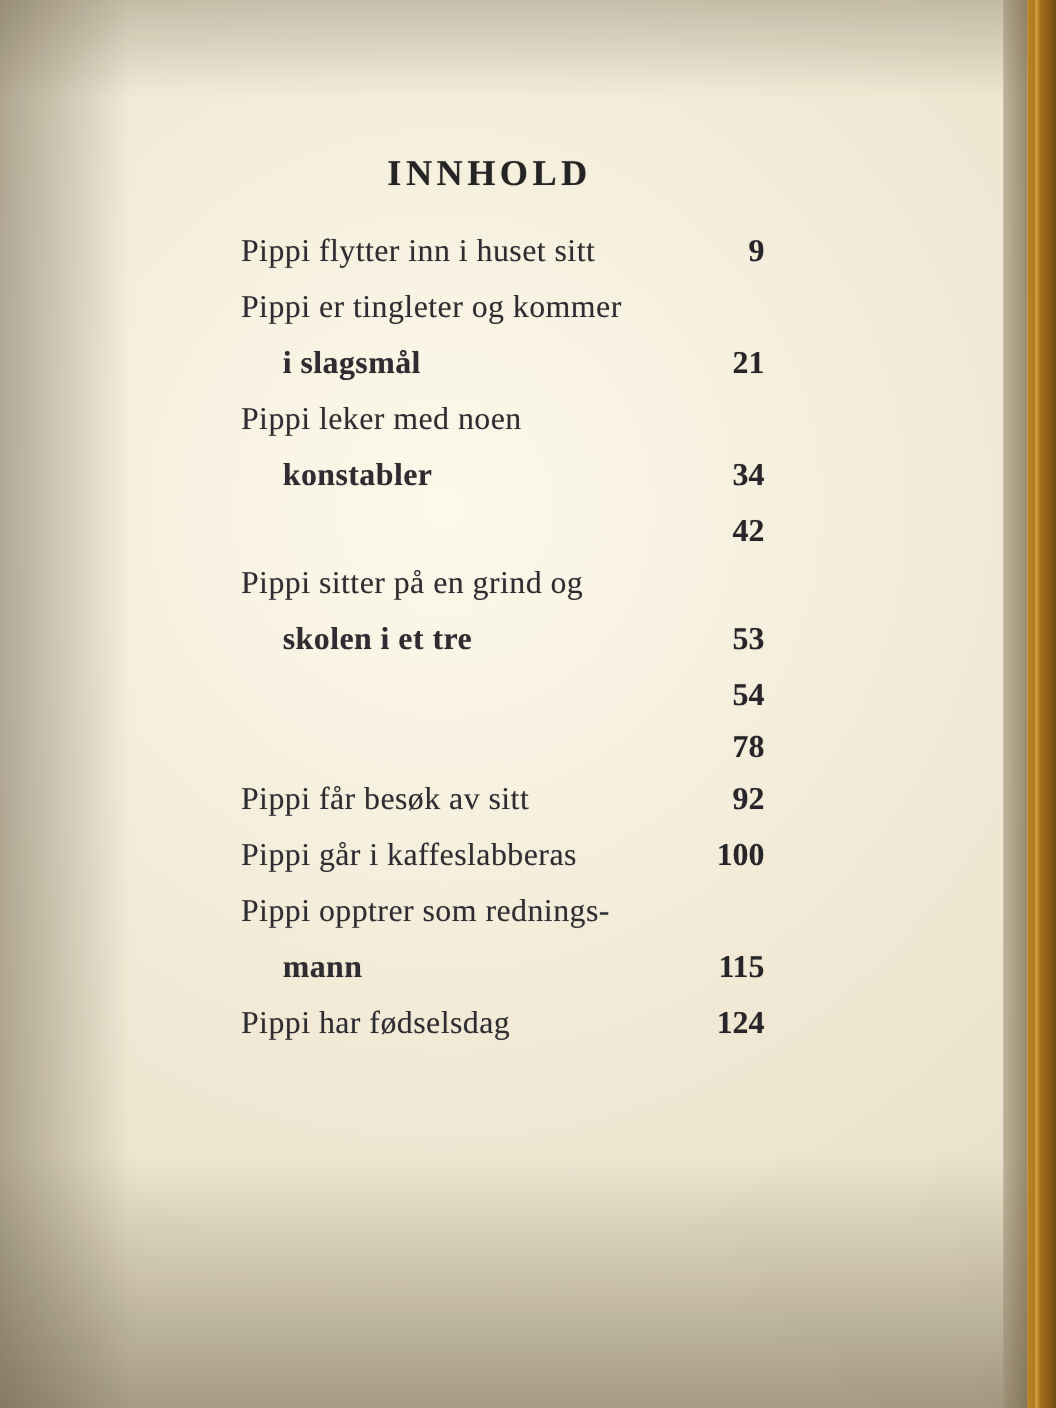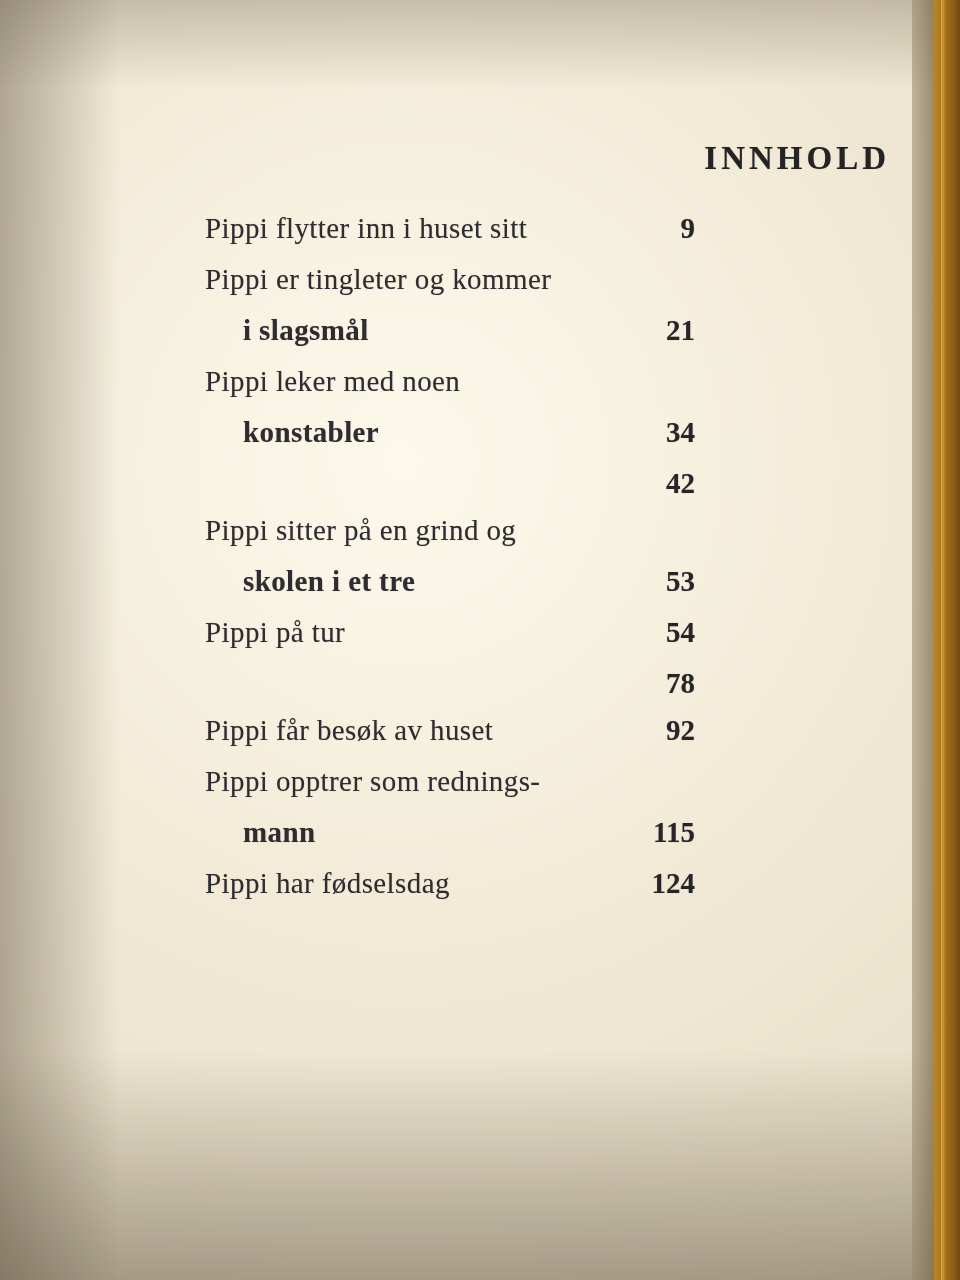--- a/index.html
+++ b/index.html
@@ -83,21 +83,21 @@
     left: 0; top: 0;
     width: 960px;
     height: 1280px;
   }
 
   #toc-title {
     position: absolute;
     left: 0;
     top: 140px;
     width: 890px;
-    text-align: right;
+    text-align: center;
     font-size: 33px;
     letter-spacing: 4px;
     color: #1d1c1d;
     font-weight: 600;
     text-shadow: 0 0 1px rgba(30,28,28,0.35);
   }
 
   #toc-list {
     position: absolute;
     left: 205px;
@@ -107,20 +107,21 @@
 
   .toc-entry {
     position: relative;
     min-height: 47px;
   }
   .toc-line {
     position: relative;
     display: block;
     min-height: 47px;
     line-height: 47px;
+    margin-left: 14px;
   }
   .toc-label {
     display: inline-block;
     font-size: 29px;
     color: #26242a;
     letter-spacing: 0.4px;
     text-shadow: 0 0 1px rgba(40,38,40,0.30);
   }
   .toc-label.indent {
     padding-left: 38px;
@@ -167,27 +168,30 @@
           <span class="toc-line"><span class="toc-label indent">konstabler</span><span class="toc-page">34</span></span>
         </div>
         <div class="toc-entry">
           <span class="toc-line"><span class="toc-page">42</span></span>
         </div>
         <div class="toc-entry">
           <span class="toc-line"><span class="toc-label">Pippi sitter på en grind og</span></span>
           <span class="toc-line"><span class="toc-label indent">skolen i et tre</span><span class="toc-page">53</span></span>
         </div>
         <div class="toc-entry">
-          <span class="toc-line"><span class="toc-label">Pippi på tur</span><span class="toc-page">54</span></span>
+          <span class="toc-line"><span class="toc-page">54</span></span>
         </div>
         <div class="toc-entry">
           <span class="toc-line"><span class="toc-page">78</span></span>
         </div>
         <div class="toc-entry">
-          <span class="toc-line"><span class="toc-label">Pippi får besøk av huset</span><span class="toc-page">92</span></span>
+          <span class="toc-line"><span class="toc-label">Pippi får besøk av sitt</span><span class="toc-page">92</span></span>
+        </div>
+        <div class="toc-entry">
+          <span class="toc-line"><span class="toc-label">Pippi går i kaffeslabberas</span><span class="toc-page">100</span></span>
         </div>
         <div class="toc-entry">
           <span class="toc-line"><span class="toc-label">Pippi opptrer som rednings-</span></span>
           <span class="toc-line"><span class="toc-label indent">mann</span><span class="toc-page">115</span></span>
         </div>
         <div class="toc-entry">
           <span class="toc-line"><span class="toc-label">Pippi har fødselsdag</span><span class="toc-page">124</span></span>
         </div>
       </div>
   </div>

